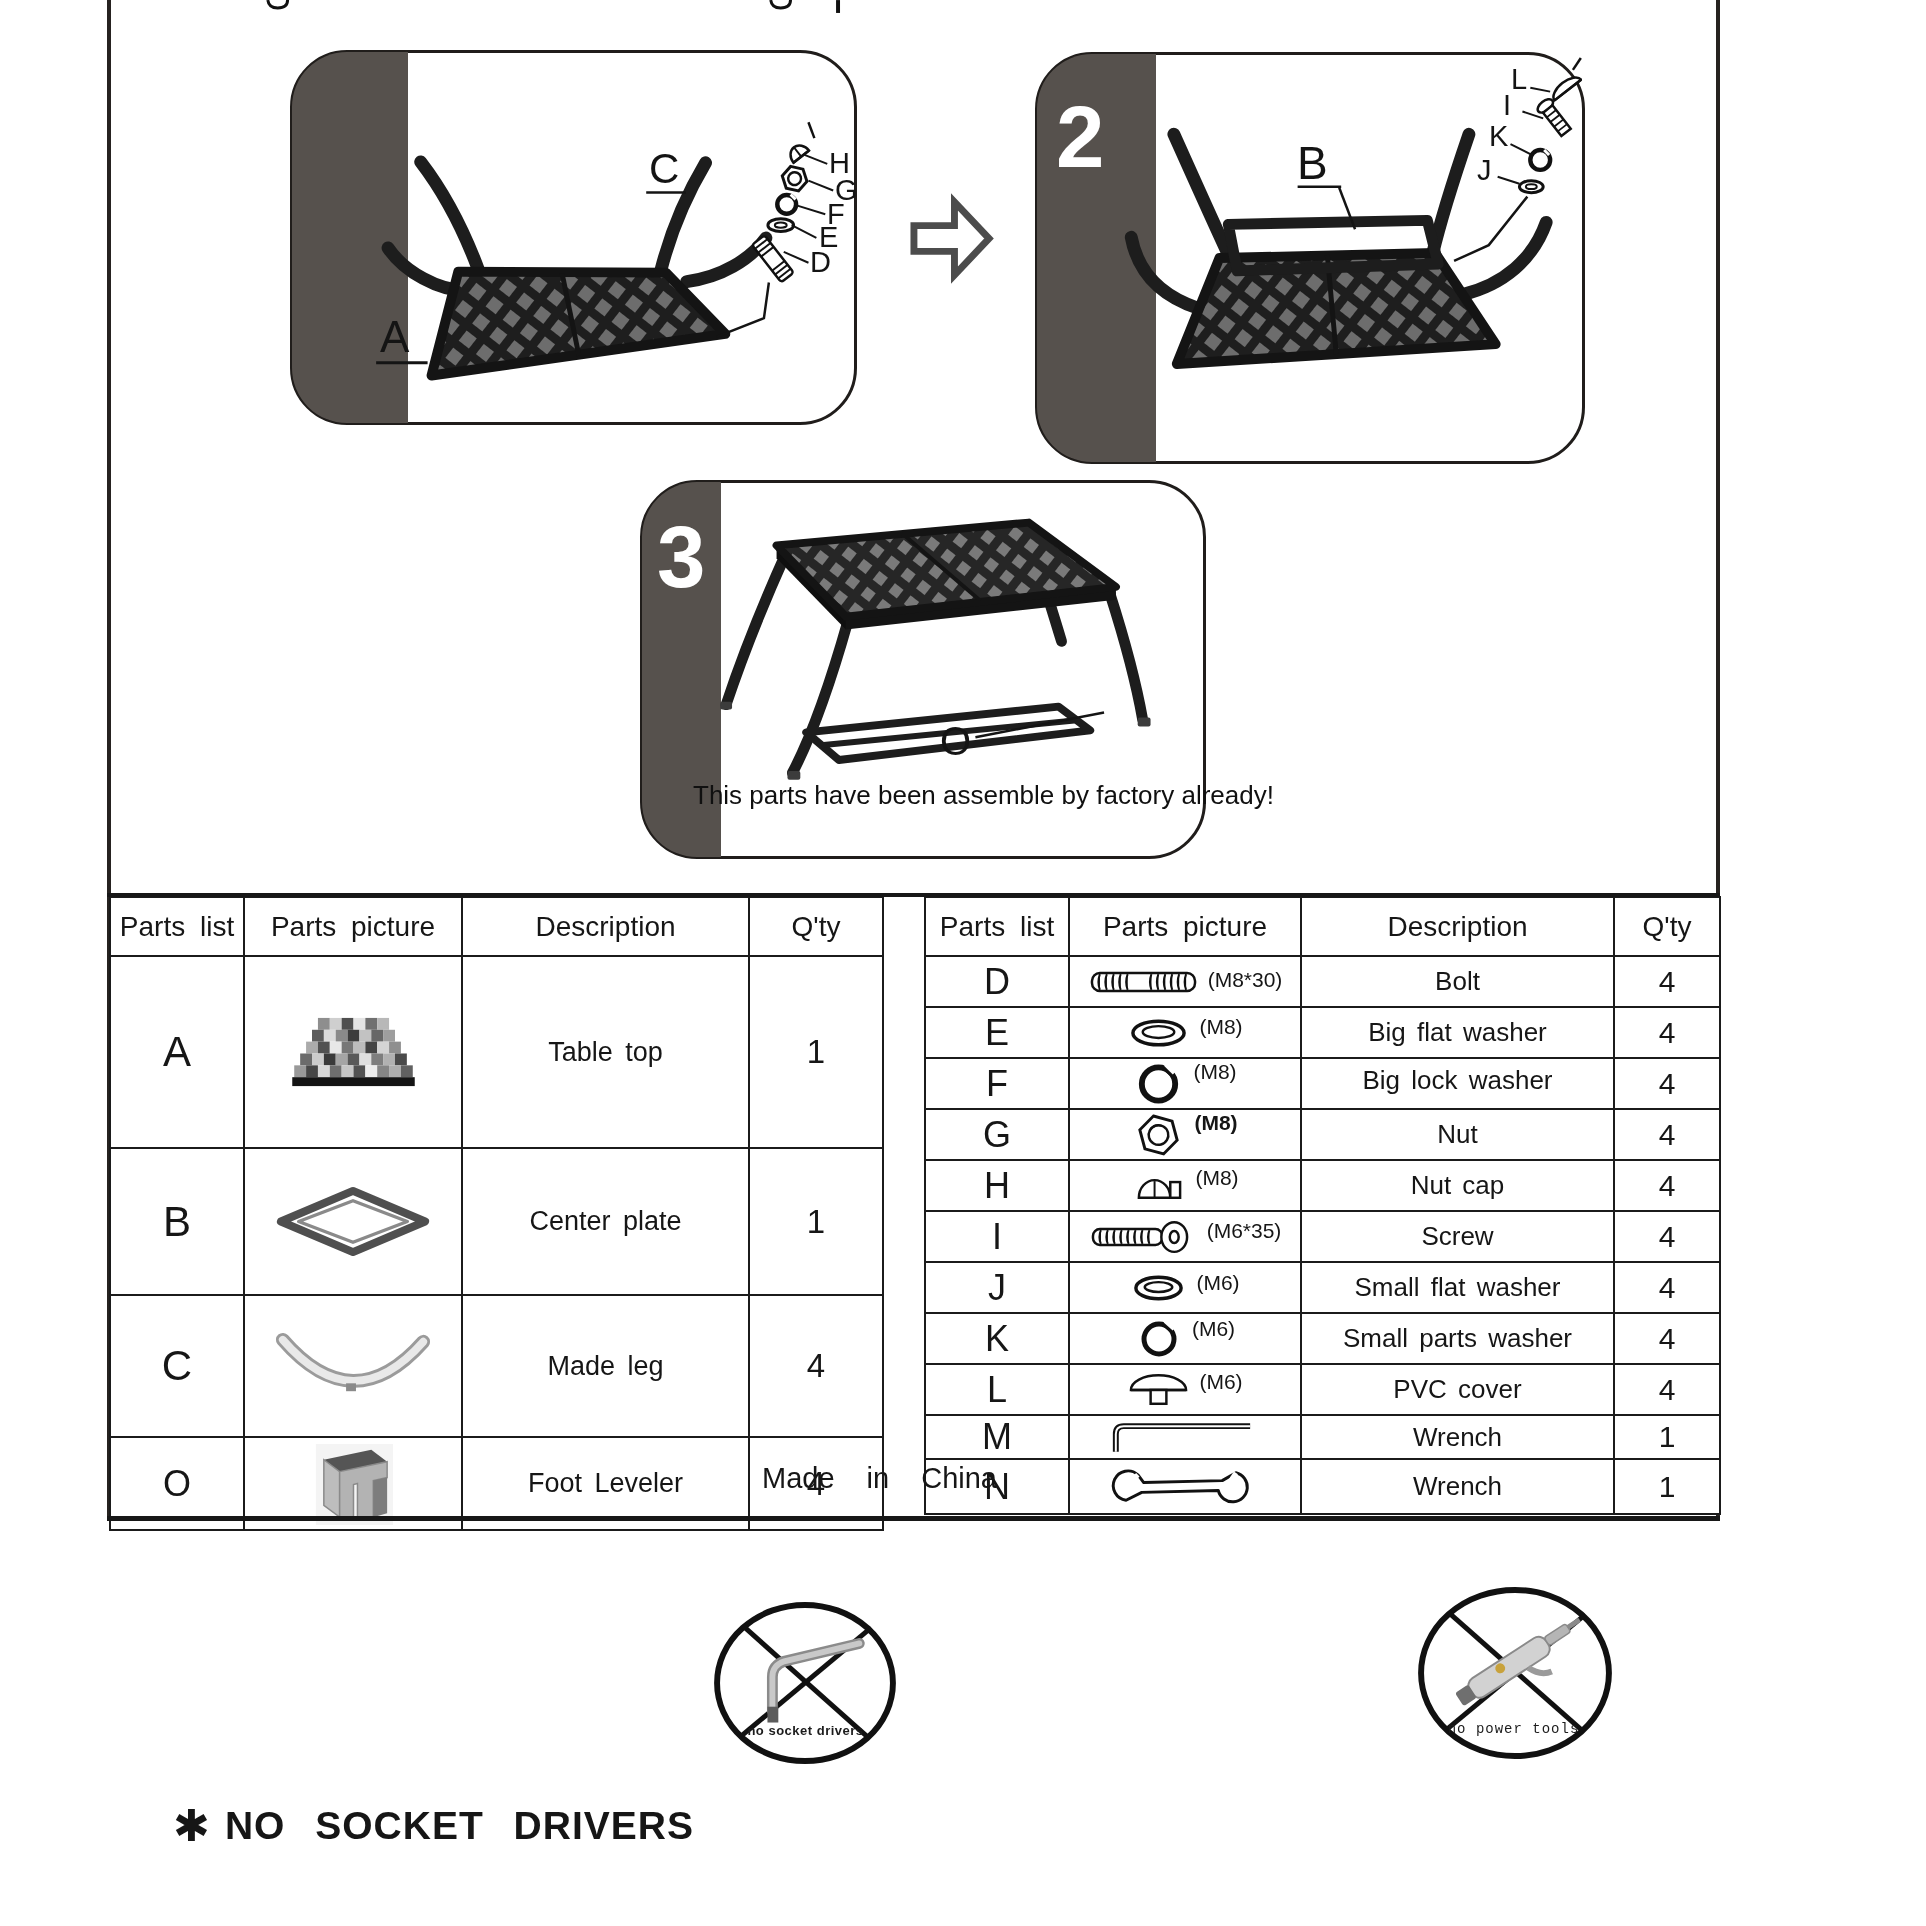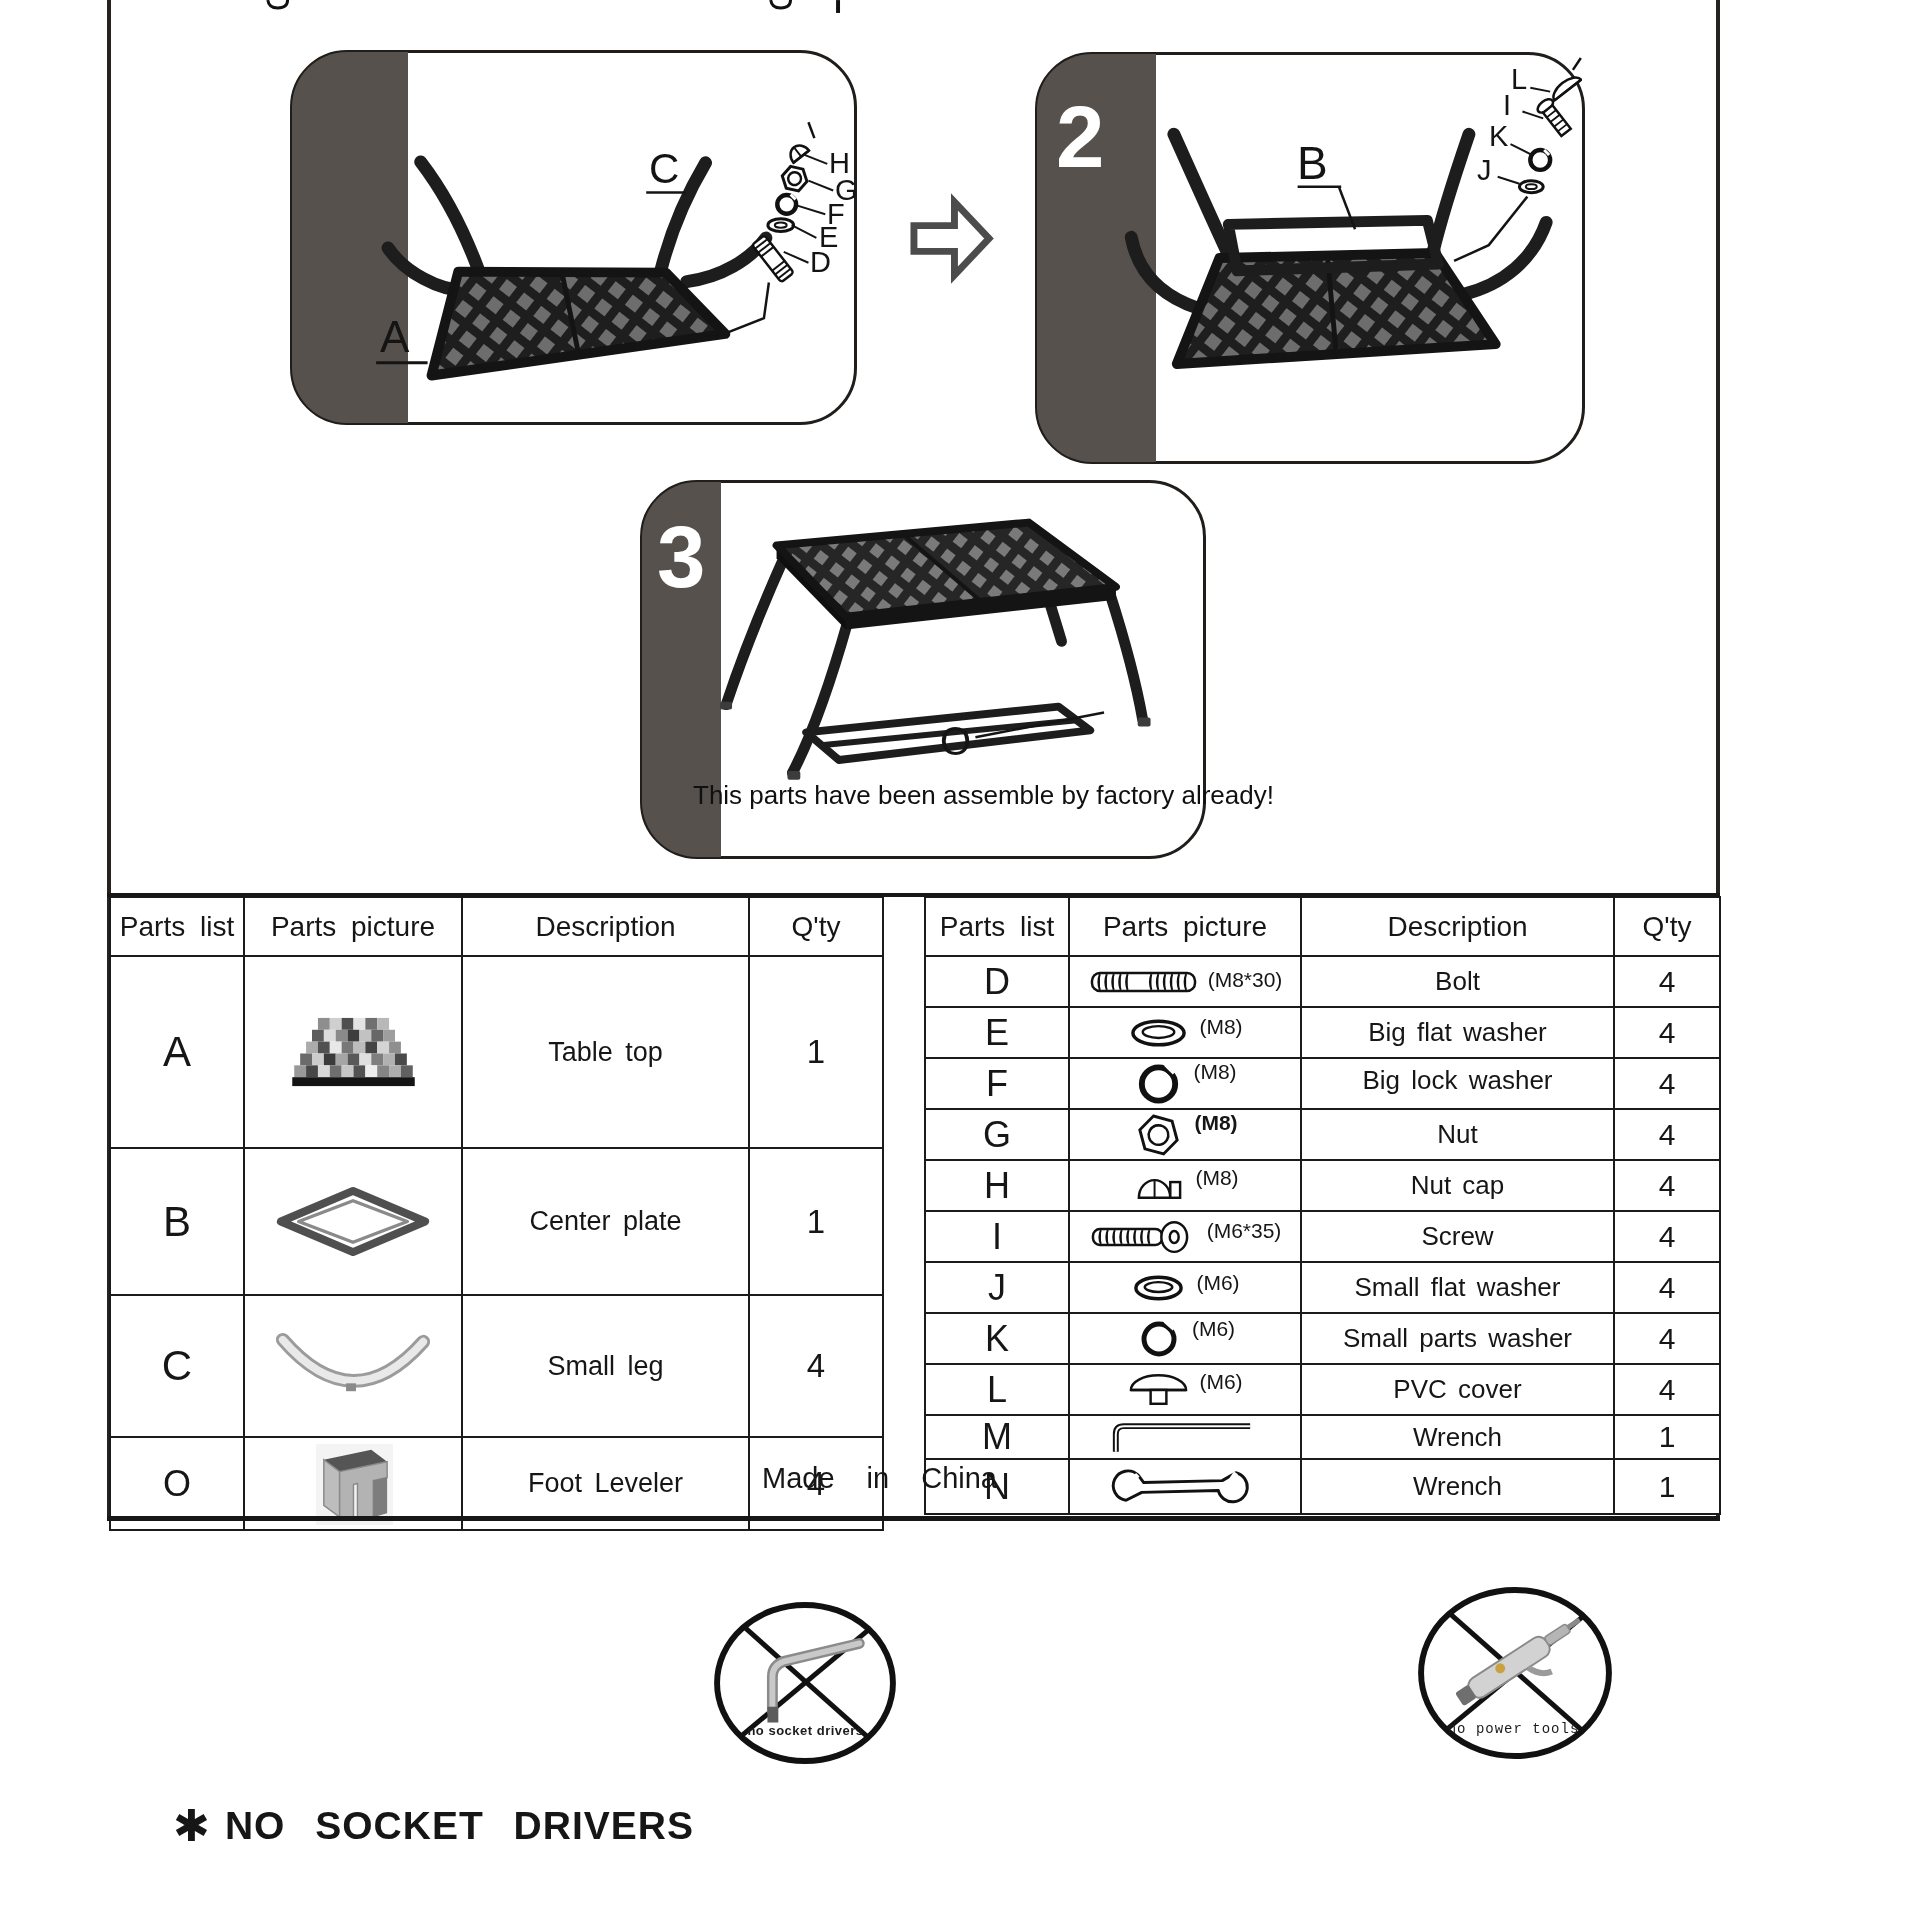--- a/index.html
+++ b/index.html
@@ -315,21 +315,21 @@
     </tr>
     <tr style="height:142px">
       <td class="idcell">C</td>
       <td>
         <svg width="168" height="89" viewBox="0 0 170 90" style="margin:0 auto;">
           <path d="M14,18 Q85,100 156,20" fill="none" stroke="#9b9b9b" stroke-width="14" stroke-linecap="round"></path>
           <path d="M14,18 Q85,100 156,20" fill="none" stroke="#e9e9e9" stroke-width="8" stroke-linecap="round"></path>
           <rect x="78" y="62" width="10" height="8" fill="#8a8a8a"></rect>
         </svg>
       </td>
-      <td class="desccell">Small leg</td>
+      <td class="desccell">Made leg</td>
       <td class="qtycell">4</td>
     </tr>
     <tr style="height:82px">
       <td class="idcell" style="font-size:36px;">O</td>
       <td>
         <svg width="91" height="91" viewBox="0 0 92 92" style="margin:0 auto;">
           <rect x="8" y="6" width="78" height="82" fill="#f4f4f4"></rect>
           <polygon points="16,22 64,12 80,24 32,34" fill="#555555"></polygon>
           <polygon points="16,22 32,34 32,80 16,68" fill="#bdbdbd" stroke="#8a8a8a" stroke-width="1.5"></polygon>
           <polygon points="32,34 80,24 80,40 66,43 66,80 50,82 50,46 46,47 46,82 32,80" fill="#b3b3b3" stroke="#8a8a8a" stroke-width="1.5"></polygon>

